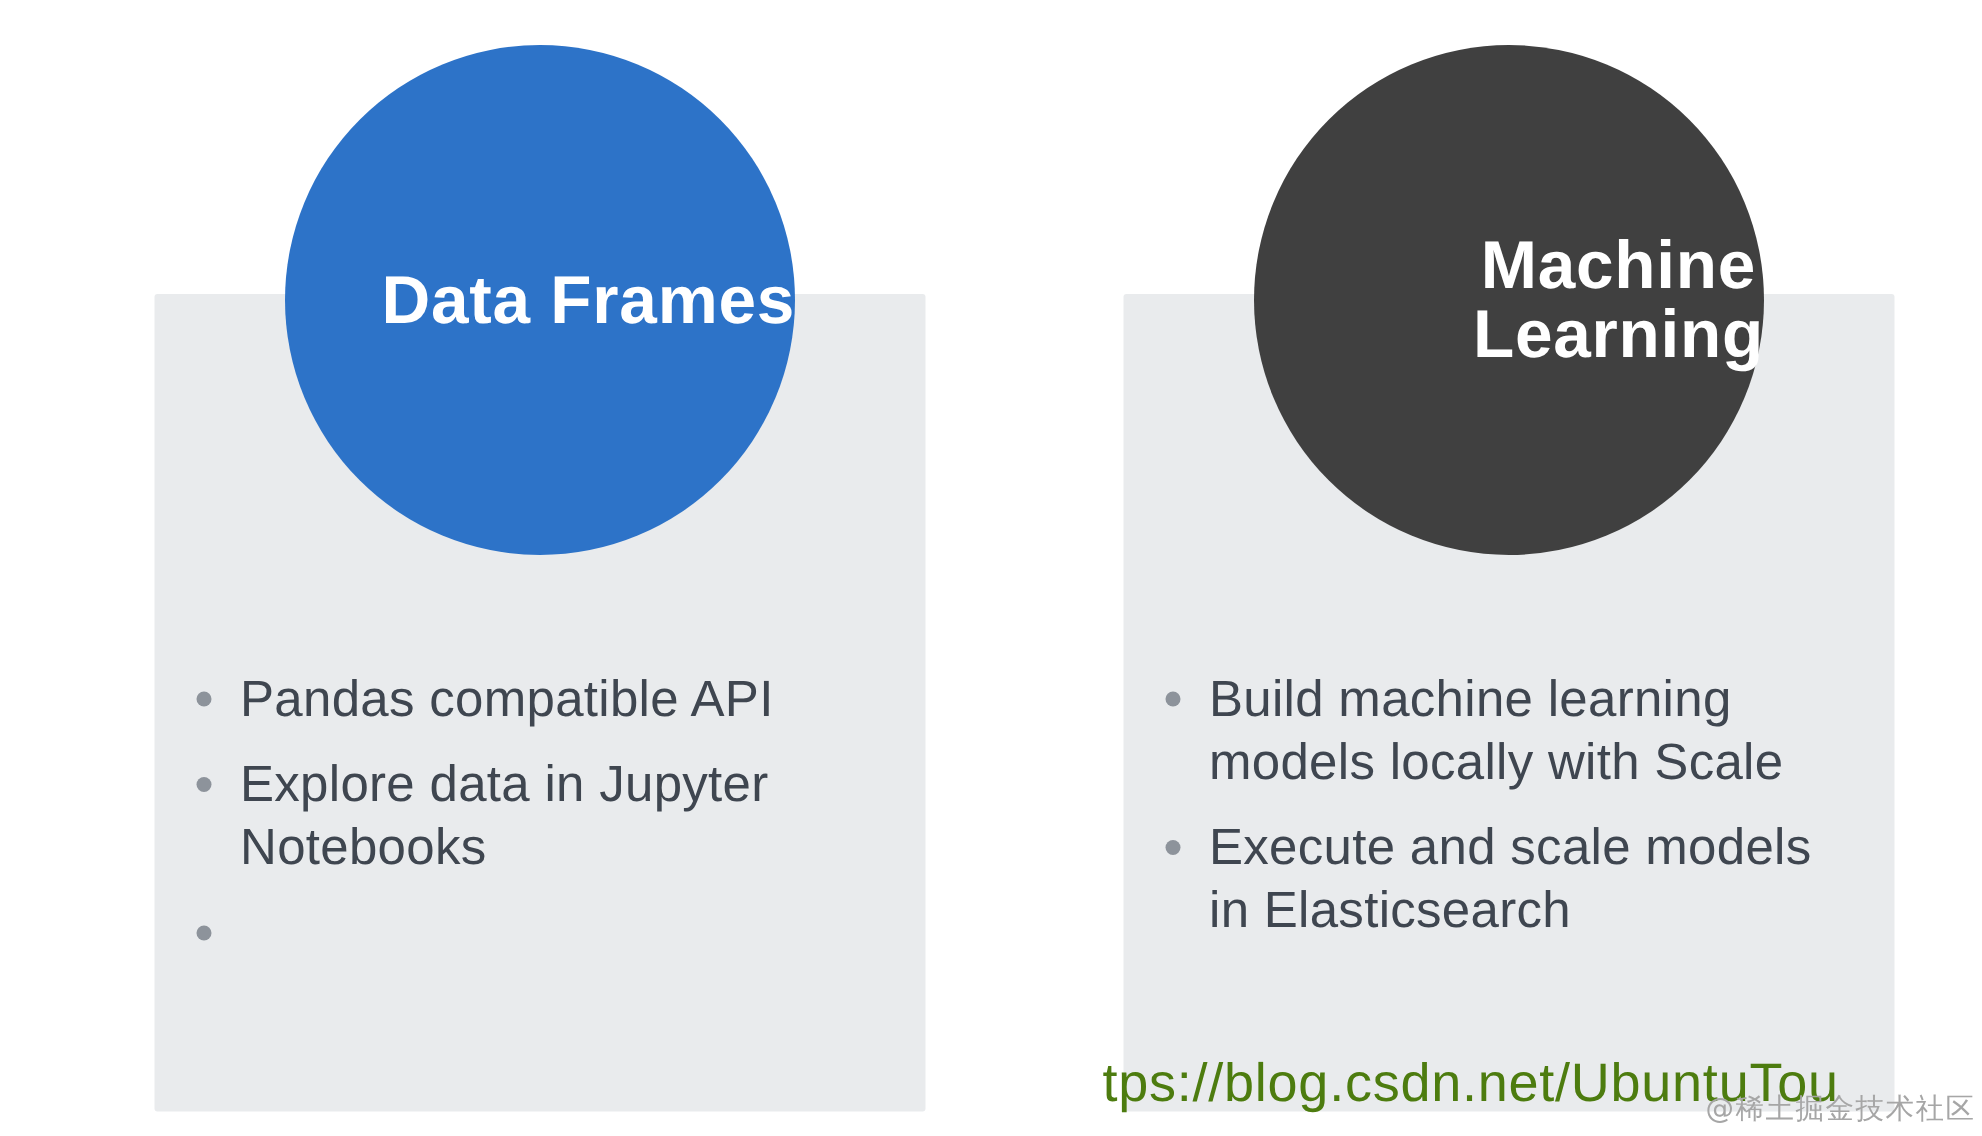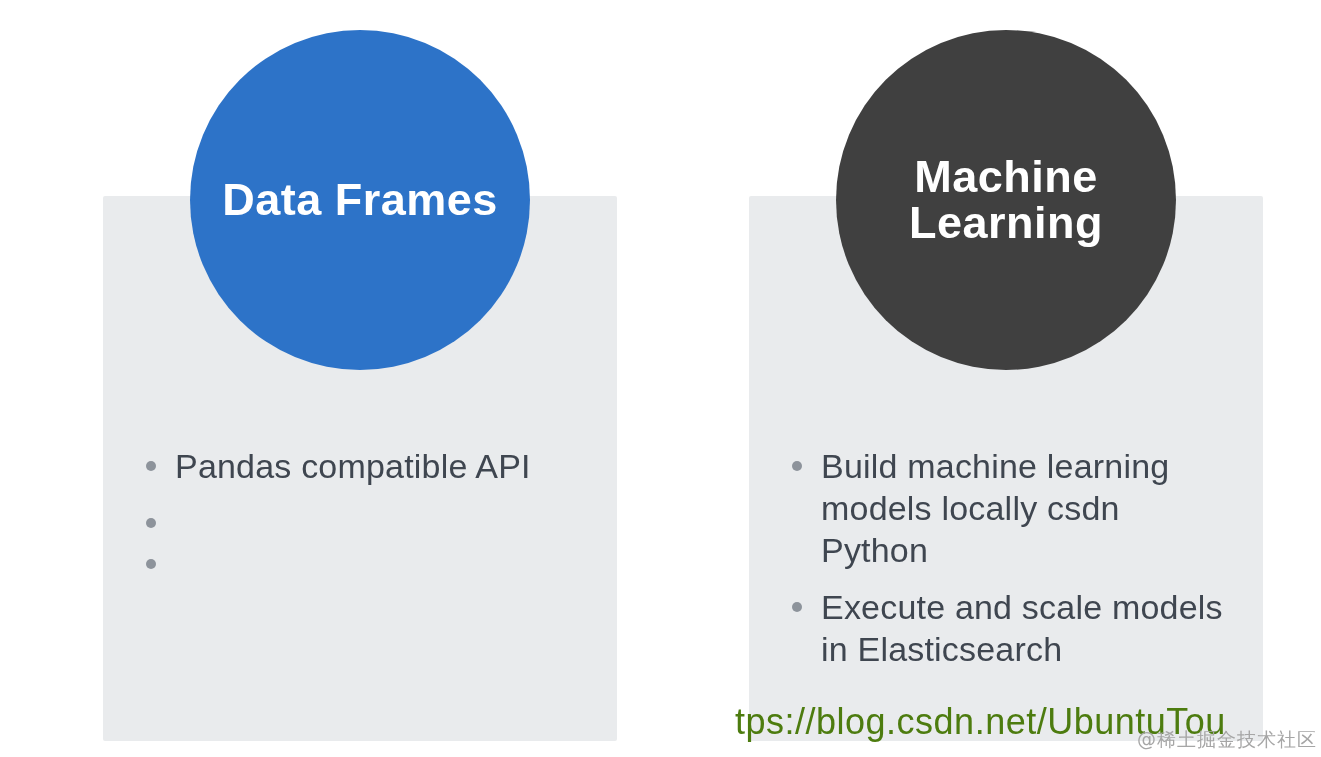--- a/index.html
+++ b/index.html
@@ -24,39 +24,39 @@
   .circle {
     position: absolute;
     top: -166px;
     left: 50%;
     transform: translateX(-50%);
     width: 340px;
     height: 340px;
     border-radius: 50%;
     display: flex;
     align-items: center;
-    justify-content: center;
+    justify-content: flex-end;
     text-align: center;
   }
   .circle-title {
     margin: 0;
     color: #ffffff;
     font-size: 45px;
     font-weight: bold;
     line-height: 46px;
     letter-spacing: 0.5px;
     white-space: pre-line;
   }
   .bullets {
     position: absolute;
     top: 249px;
     left: 0;
     right: 0;
     margin: 0;
-    padding: 0 28px 0 43px;
+    padding: 0 28px 0 28px;
     list-style: none;
   }
   .bullets li {
     display: flex;
     align-items: flex-start;
     margin-bottom: 15px;
   }
   .dot {
     flex: 0 0 10px;
     width: 10px;
@@ -107,37 +107,39 @@
     <div class="circle" style="background-color: rgb(45, 115, 200);">
       <h2 class="circle-title">Data Frames</h2>
     </div>
     <ul class="bullets">
       <li>
         <span class="dot"></span>
         <span class="bullet-text">Pandas compatible API</span>
       </li>
       <li>
         <span class="dot"></span>
+        <span class="bullet-text">Explore data in Jupyter
+Notebooks</span>
       </li>
       <li>
         <span class="dot"></span>
       </li>
     </ul>
   </section>
 
   <section class="card card-right">
     <div class="circle" style="background-color: #404040;">
       <h2 class="circle-title">Machine
 Learning</h2>
     </div>
     <ul class="bullets">
       <li>
         <span class="dot"></span>
         <span class="bullet-text">Build machine learning
-models locally csdn Python</span>
+models locally with Scale</span>
       </li>
       <li>
         <span class="dot"></span>
         <span class="bullet-text">Execute and scale models
 in Elasticsearch</span>
       </li>
     </ul>
   </section>
 
   <div class="watermark-url">tps://blog.csdn.net/UbuntuTou</div>

